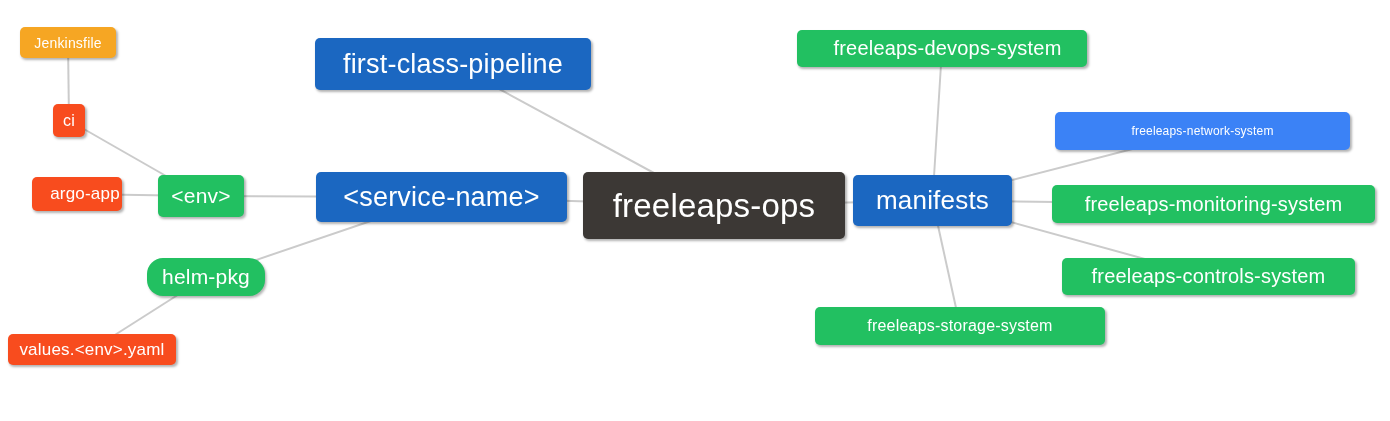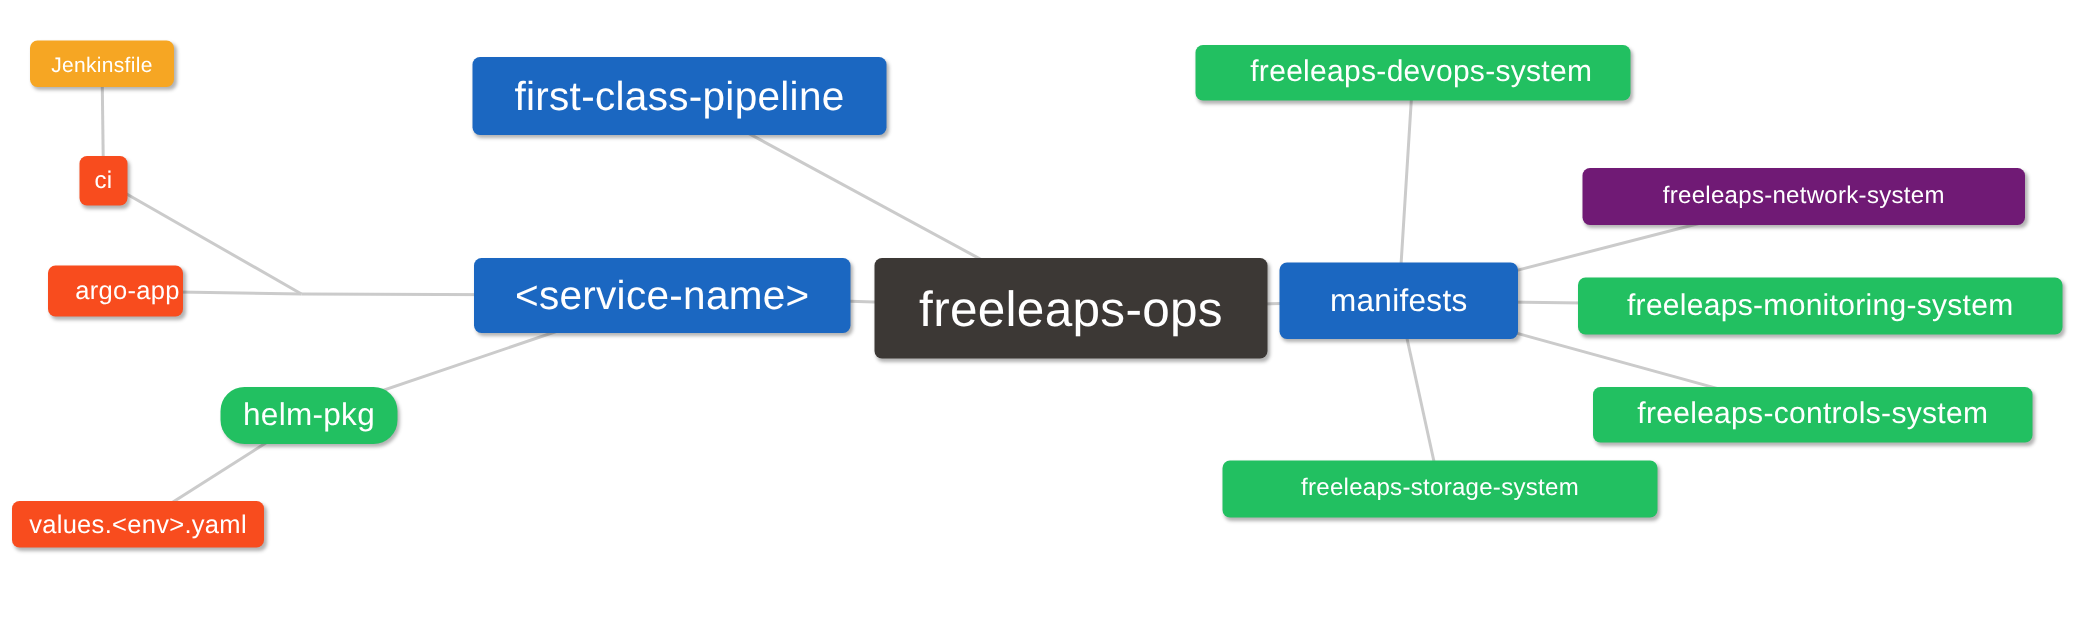--- a/index.html
+++ b/index.html
@@ -53,36 +53,37 @@
       <line x1="932.5" y1="200.5" x2="1208.5" y2="276.5" stroke="#CBCBCB" stroke-width="2"></line>
       <line x1="932.5" y1="200.5" x2="960" y2="326" stroke="#CBCBCB" stroke-width="2"></line>
     </svg>
 
   <div class="node" style="left: 20px; top: 27px; width: 96px; height: 31px; font-size: 14px; background: rgb(246, 166, 35); color: rgb(255, 255, 255);">Jenkinsfile</div>
 
   <div class="node" style="left: 53px; top: 104px; width: 32px; height: 33px; font-size: 16px; background: rgb(248, 76, 30); color: rgb(255, 255, 255);">ci</div>
 
   <div class="node" style="left: 32px; top: 177px; width: 90px; height: 34px; font-size: 17px; background: rgb(248, 76, 30); color: rgb(255, 255, 255); padding-left: 16px;">argo-app</div>
 
+  <div class="node" style="left: 158px; top: 175px; width: 86px; height: 42px; font-size: 21px; background: rgb(34, 192, 97); color: rgb(255, 255, 255);">&lt;env&gt;</div>
 
   <div class="node" style="left: 147px; top: 258px; width: 118px; height: 38px; font-size: 21px; background: rgb(34, 192, 97); color: rgb(255, 255, 255); border-radius: 16px;">helm-pkg</div>
 
   <div class="node" style="left: 8px; top: 334px; width: 168px; height: 31px; font-size: 17px; background: rgb(248, 76, 30); color: rgb(255, 255, 255);">values.&lt;env&gt;.yaml</div>
 
   <div class="node" style="left: 315px; top: 38px; width: 276px; height: 52px; font-size: 27px; background: rgb(27, 103, 193); color: rgb(255, 255, 255);">first-class-pipeline</div>
 
   <div class="node" style="left: 316px; top: 172px; width: 251px; height: 50px; font-size: 27px; background: rgb(27, 103, 193); color: rgb(255, 255, 255);">&lt;service-name&gt;</div>
 
   <div class="node" style="left: 583px; top: 172px; width: 262px; height: 67px; font-size: 33px; background: rgb(60, 56, 53); color: rgb(255, 255, 255);">freeleaps-ops</div>
 
-  <div class="node" style="left: 853px; top: 175px; width: 159px; height: 51px; font-size: 21px; background: rgb(27, 103, 193); color: rgb(255, 255, 255);">manifests</div>
+  <div class="node" style="left: 853px; top: 175px; width: 159px; height: 51px; font-size: 26px; background: rgb(27, 103, 193); color: rgb(255, 255, 255);">manifests</div>
 
   <div class="node" style="left: 797px; top: 30px; width: 290px; height: 37px; font-size: 20px; background: rgb(34, 192, 97); color: rgb(255, 255, 255); padding-left: 11px;">freeleaps-devops-system</div>
 
-  <div class="node" style="left: 1055px; top: 112px; width: 295px; height: 38px; font-size: 16px; background: #701a75; color: rgb(255, 255, 255);">freeleaps-network-system</div>
+  <div class="node" style="left: 1055px; top: 112px; width: 295px; height: 38px; font-size: 12px; background: #3b82f6; color: rgb(255, 255, 255);">freeleaps-network-system</div>
 
   <div class="node" style="left: 1052px; top: 185px; width: 323px; height: 38px; font-size: 20px; background: rgb(34, 192, 97); color: rgb(255, 255, 255);">freeleaps-monitoring-system</div>
 
   <div class="node" style="left: 1062px; top: 258px; width: 293px; height: 37px; font-size: 20px; background: rgb(34, 192, 97); color: rgb(255, 255, 255); text-align: center;">freeleaps-controls-system</div>
 
   <div class="node" style="left: 815px; top: 307px; width: 290px; height: 38px; font-size: 16px; background: rgb(34, 192, 97); color: rgb(255, 255, 255);">freeleaps-storage-system</div>
 
 </div>
 
 </body></html>

